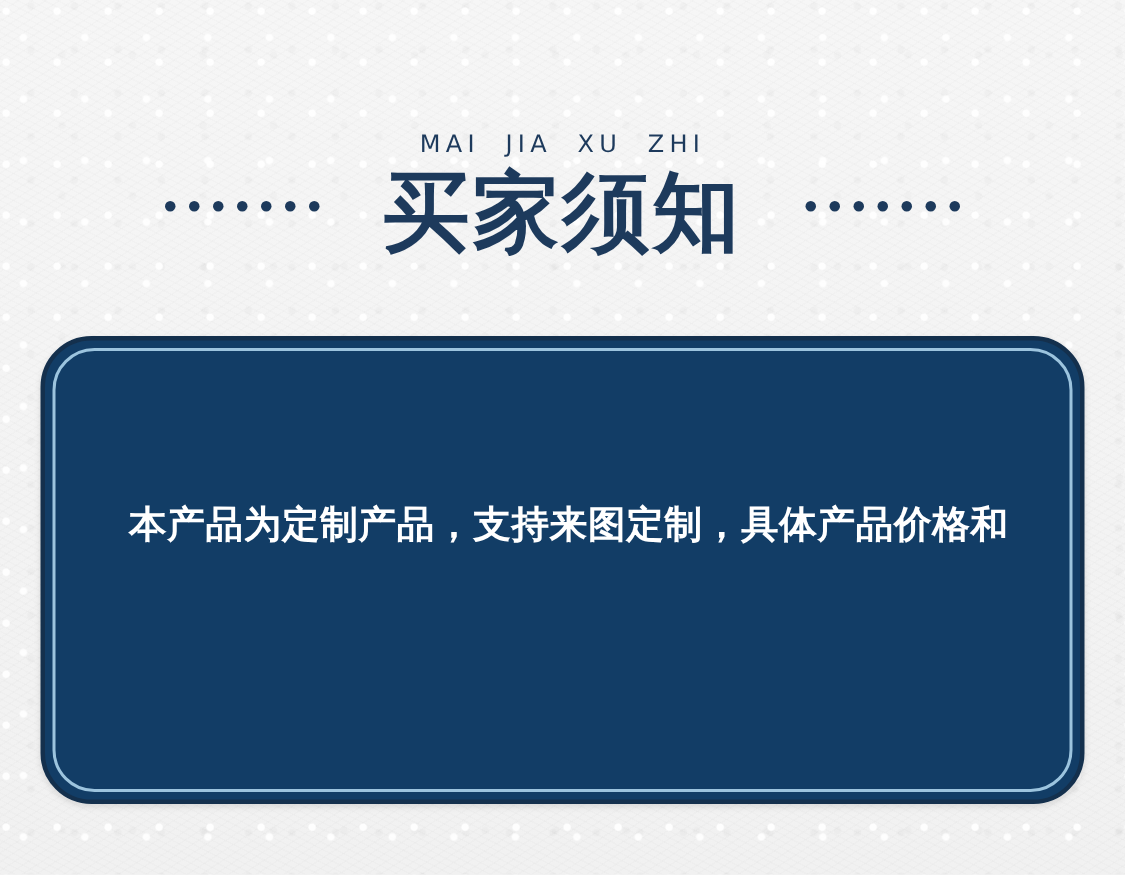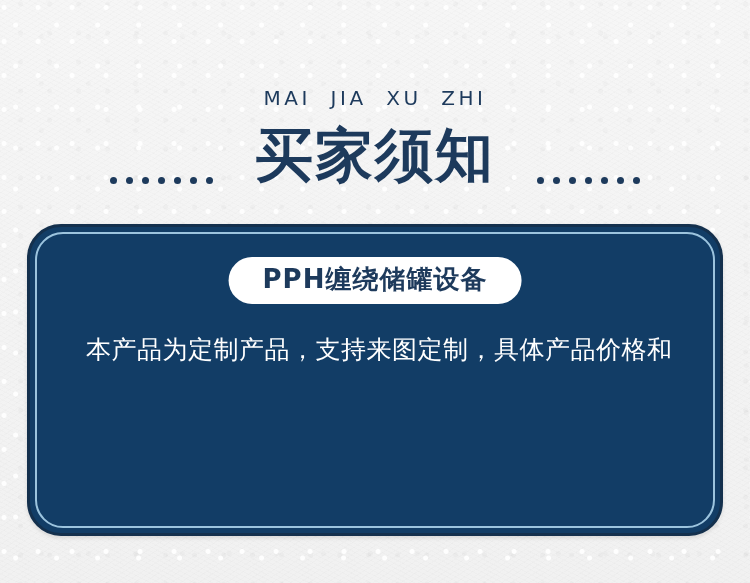--- a/index.html
+++ b/index.html
@@ -31,35 +31,35 @@
     background-size: 34px 34px, 41px 41px, 29px 29px, 47px 47px, auto, auto, auto;
   }
 
   
   .pinyin {
     position: absolute;
     top: 86px;
     left: 0;
     width: 750px;
     text-align: center;
-    font-size: 20px;
+    font-size: 16px;
     letter-spacing: 3.5px;
     color: #1d3a5c;
     font-weight: 500;
     white-space: pre;
   }
 
   .title-row {
     position: absolute;
     top: 112px;
     left: 0;
     width: 750px;
     height: 72px;
     display: flex;
-    align-items: flex-end;
+    align-items: flex-start;
     justify-content: center;
   }
 
   .dots {
     display: flex;
     align-items: center;
     gap: 9px;
     margin-top: 22px;
   }
   .dots .dot {
@@ -125,21 +125,21 @@
   
   .body-copy {
     position: absolute;
     left: 56px;
     right: 38px;
     top: 104px;
     color: #ffffff;
     font-size: 25px;
     line-height: 38px;
     letter-spacing: 0.5px;
-    font-weight: 400;
+    font-weight: 700;
   }
   .body-copy .line { white-space: nowrap; }
 </style>
 </head>
 <body>
 
 <div id="page-root">
 
   <div class="pinyin">MAI  JIA  XU  ZHI</div>
 
@@ -165,20 +165,19 @@
       <span class="dot"></span>
       <span class="dot"></span>
       <span class="dot"></span>
     </div>
 
   </div>
 
   <div class="card">
     <div class="card-inner-line"></div>
 
-    <div class="pill">PPH缠绕储罐设备</div>
 
     <div class="body-copy">
       <div class="line">本产品为定制产品，支持来图定制，具体产品价格和</div>
     </div>
   </div>
 
 </div>
 
 </body></html>

